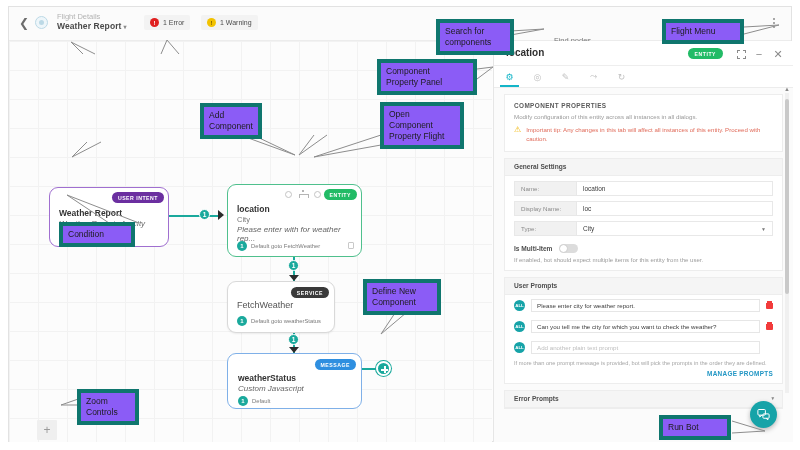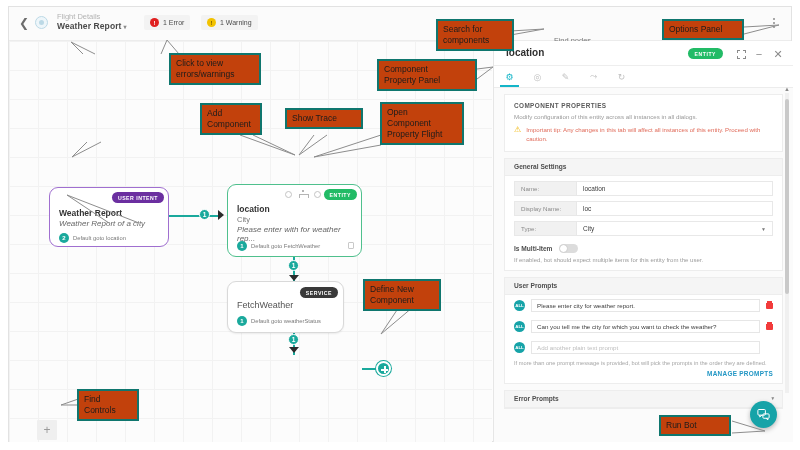--- a/index.html
+++ b/index.html
@@ -58,21 +58,21 @@
   .node .sub2{font-size:8px;color:#666;font-style:italic;}
   .badge{position:absolute;border-radius:8px;color:#fff;font-size:5.2px;
     font-weight:700;letter-spacing:.5px;padding:2.5px 6px;text-transform:uppercase;}
   .cond{position:absolute;display:flex;align-items:center;gap:4px;}
   .cond .num{width:10px;height:10px;border-radius:50%;background:#1aa99c;color:#fff;
     font-size:6px;display:flex;align-items:center;justify-content:center;font-weight:700;}
   .cond .ct{font-size:5.8px;color:#7a7a7a;}
 
   #node-intent{left:40px;top:146px;width:120px;height:60px;border:1.4px solid #a06fd0;}
   #node-location{left:218px;top:143px;width:135px;height:73px;border:1.4px solid #4fc08d;}
-  #node-fetch{left:218px;top:240px;width:117px;height:52px;border:1.1px solid #d9d9d9;
+  #node-fetch{left:218px;top:240px;width:108px;height:52px;border:1.1px solid #d9d9d9;
     box-shadow:0 1px 2px rgba(0,0,0,.07);}
   #node-status{left:218px;top:312px;width:135px;height:56px;border:1.2px solid #7fb0e8;}
 
   .node-icons{position:absolute;display:flex;align-items:center;gap:7px;}
   .ni{width:7px;height:7px;border-radius:50%;border:1px solid #c4c4c4;cursor:pointer;}
   .ni-tree{width:8px;height:8px;position:relative;cursor:pointer;}
   .ni-tree::before{content:"";position:absolute;left:3px;top:0;width:2px;height:2px;
     background:#b5b5b5;}
   .ni-tree::after{content:"";position:absolute;left:0;bottom:0;width:8px;height:3px;
     border-left:1px solid #b5b5b5;border-right:1px solid #b5b5b5;border-top:1px solid #b5b5b5;}
@@ -172,21 +172,21 @@
   .scroll i{position:absolute;left:0;top:6px;width:4px;height:195px;background:#c9c9c9;
     display:block;border-radius:2px;}
   .scroll-up{position:absolute;right:3px;top:45px;font-size:6px;color:#8a8a8a;}
 
   .fab{position:absolute;right:16px;bottom:14px;width:27px;height:27px;border-radius:50%;
     background:#16a3a8;box-shadow:0 2px 5px rgba(0,0,0,.28);cursor:pointer;
     display:flex;align-items:center;justify-content:center;}
   .fab svg{width:15px;height:15px;}
 
   
-  .anno{position:absolute;background:#c2410c;border:2px solid #0f766e;
+  .anno{position:absolute;background:#8b5cf6;border:4px solid #0f766e;
     font-size:8.5px;color:#1c1c1c;line-height:1.3;padding:3px 5px;z-index:40;
     white-space:pre-line;}
   .ptr{position:absolute;z-index:39;overflow:visible;pointer-events:none;}
   .ptr line{stroke:#8d8d8d;stroke-width:1;}
 </style>
 </head>
 <body>
 
 <div id="app">
  <div class="frame">
@@ -262,20 +262,29 @@
 
     <div class="node" id="node-fetch">
       <div class="badge" style="right:5px;top:5px;background:#3a3a3a;">SERVICE</div>
       <div class="title" style="position:absolute;left:9px;top:18px;font-weight:400;color:#555;font-size:9px;">FetchWeather</div>
       <div class="cond" style="left:9px;top:34px;">
         <span class="num">1</span>
         <span class="ct">Default goto weatherStatus</span>
       </div>
     </div>
 
+    <div class="node" id="node-status">
+      <div class="badge" style="right:5px;top:5px;background:#2f8fe0;">MESSAGE</div>
+      <div class="title" style="position:absolute;left:10px;top:19px;">weatherStatus</div>
+      <div class="sub2" style="position:absolute;left:10px;top:30px;">Custom Javascript</div>
+      <div class="cond" style="left:10px;top:42px;">
+        <span class="num">1</span>
+        <span class="ct">Default</span>
+      </div>
+    </div>
 
     <div class="plus-node" style="left:367px;top:320px;"></div>
 
     <div class="zbtn" id="zoom-in">+</div>
 
   </div>
 
   <div class="panel">
     <div class="p-head">
       <div class="p-title">location</div>
@@ -404,33 +413,31 @@
     <line x1="58" y1="188" x2="100" y2="216"></line>
     <line x1="58" y1="188" x2="130" y2="216"></line>
     <line x1="372" y1="327" x2="390" y2="300"></line>
     <line x1="372" y1="327" x2="404" y2="300"></line>
     <line x1="52" y1="398" x2="75" y2="390"></line>
     <line x1="52" y1="398" x2="75" y2="398"></line>
     <line x1="756" y1="424" x2="723" y2="414"></line>
     <line x1="756" y1="424" x2="723" y2="426"></line>
   </svg>
 
-  <div class="anno" style="left:160px;top:46px;width:92px;">Click to view
-errors/warnings</div>
   <div class="anno" style="left:368px;top:52px;width:100px;">Component
 Property Panel</div>
   <div class="anno" style="left:427px;top:12px;width:78px;">Search for
 components</div>
-  <div class="anno" style="left:653px;top:12px;width:82px;">Options Panel</div>
+  <div class="anno" style="left:653px;top:12px;width:82px;">Flight Menu</div>
   <div class="anno" style="left:191px;top:96px;width:62px;">Add
 Component</div>
-  <div class="anno" style="left:276px;top:101px;width:78px;">Show Trace</div>
   <div class="anno" style="left:371px;top:95px;width:84px;">Open
 Component
 Property Flight</div>
+  <div class="anno" style="left:50px;top:215px;width:76px;">Condition</div>
   <div class="anno" style="left:354px;top:272px;width:78px;">Define New
 Component</div>
-  <div class="anno" style="left:68px;top:382px;width:62px;">Find
+  <div class="anno" style="left:68px;top:382px;width:62px;">Zoom
 Controls</div>
   <div class="anno" style="left:650px;top:408px;width:72px;">Run Bot</div>
 
  </div>
 </div>
 
 </body></html>

